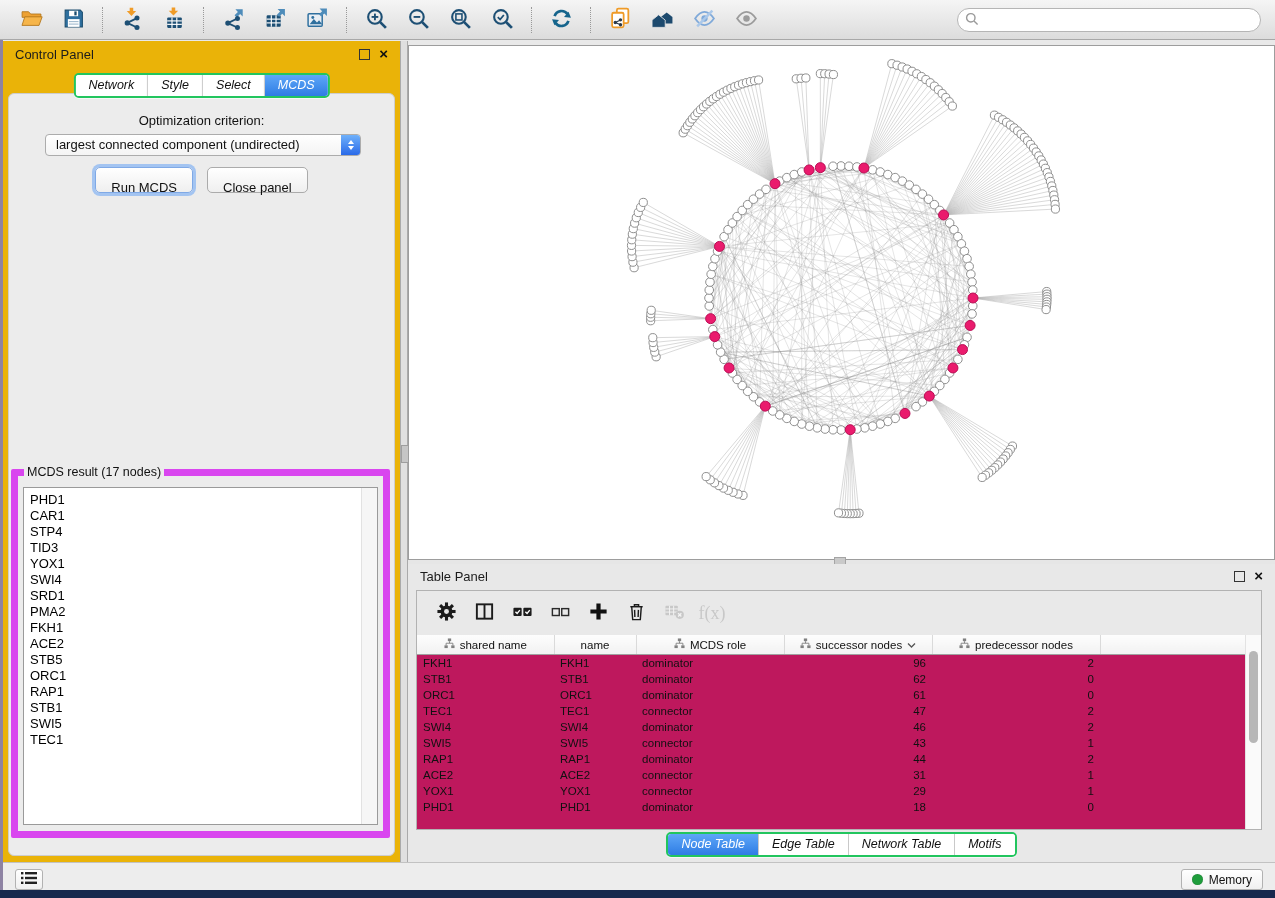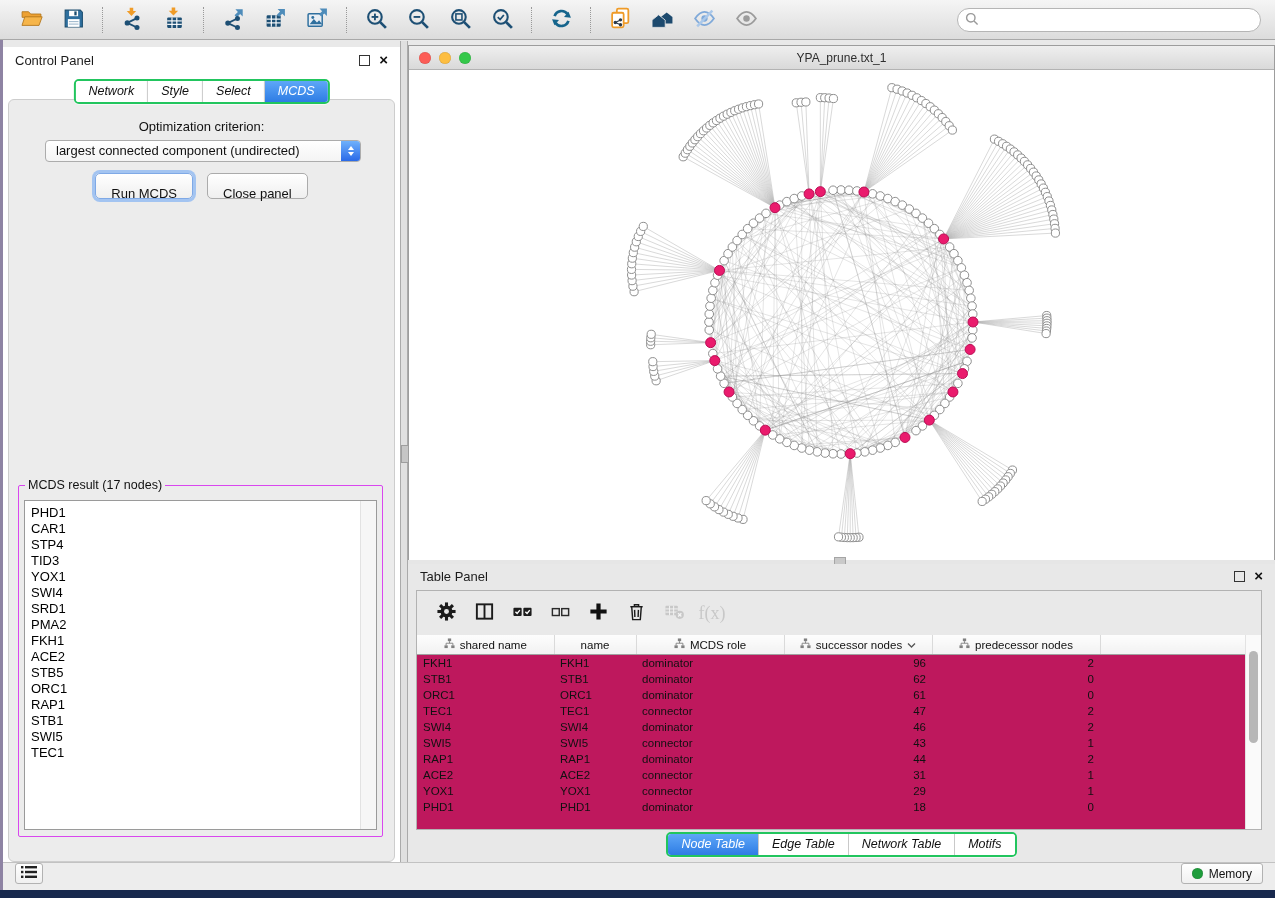--- a/index.html
+++ b/index.html
@@ -16,21 +16,21 @@
   .tb-btn svg{width:23px;height:23px;}
   .tb-sep{width:0;height:26px;border-left:1px dotted #999;margin:0 8px;}
   .search-wrap{margin-left:auto;margin-right:4px;position:relative;}
   .search-wrap input{width:268px;height:22px;border:1px solid #b5b5b5;border-radius:12px;
     background:#fff;padding:0 8px 0 26px;font-size:12px;outline:none;}
   .search-icon{position:absolute;left:8px;top:4px;}
   
   .left-strip{position:absolute;left:0;top:40px;width:3px;height:850px;background:#8e83a3;}
   .bottom-strip{position:absolute;left:0;top:890px;width:1275px;height:8px;background:#17284d;}
   
-  .control-panel{position:absolute;left:3px;top:47px;width:397px;height:821px;background:#ffffff;}
+  .control-panel{position:absolute;left:3px;top:41px;width:397px;height:821px;background:#eab308;}
   .panel-head{position:absolute;top:0;left:0;right:0;height:26px;display:flex;align-items:center;
     padding:0 12px;font-size:13px;color:#1c1c1c;}
   .win-icons{margin-left:auto;display:flex;align-items:center;gap:9px;}
   .win-float{width:9px;height:9px;border:1.5px solid #333;display:inline-block;}
   .win-close{font-size:15px;font-weight:700;color:#111;line-height:10px;}
   .inner-panel{position:absolute;left:5px;right:5px;top:52px;bottom:6px;background:#ececec;
     border:1px solid #cdcdcd;border-radius:6px;}
   .seg{display:flex;border:2px solid #22c55e;border-radius:5px;overflow:hidden;background:#fff;
     box-shadow:0 1px 0 rgba(255,255,255,.6);font-style:italic;}
   .seg-tab{padding:2px 13px;font-size:12.5px;color:#111;background:#fff;border-left:1px solid #c9c9c9;
@@ -46,22 +46,22 @@
     background:linear-gradient(#6fb1fb,#2a6ae8);display:flex;flex-direction:column;align-items:center;
     justify-content:center;gap:2px;}
   .tri-up{width:0;height:0;border-left:3.5px solid transparent;border-right:3.5px solid transparent;
     border-bottom:4px solid #fff;}
   .tri-dn{width:0;height:0;border-left:3.5px solid transparent;border-right:3.5px solid transparent;
     border-top:4px solid #fff;}
   .btn-row{position:absolute;top:126px;left:0;right:0;display:flex;justify-content:center;gap:14px;}
   .mac-btn{height:22px;padding:12px 15px;font-size:13px;color:#111;background:linear-gradient(#fff,#efefef);
     border:1px solid #ababab;border-radius:5px;}
   .mac-btn.focused{box-shadow:0 0 0 3px rgba(125,175,245,.65);border-color:#7fa9e6;}
-  fieldset.result{position:absolute;left:8px;right:10px;top:424px;bottom:24px;margin:7px;
-    border:1px solid #d946ef;border-radius:2px;padding:0;}
+  fieldset.result{position:absolute;left:8px;right:10px;top:424px;bottom:24px;margin:0;
+    border:7px solid #d946ef;border-radius:2px;padding:0;}
   fieldset.result legend{font-size:12.5px;color:#111;margin-left:6px;padding:0 3px;}
   .listbox{position:absolute;left:5px;right:5px;top:8px;bottom:6px;background:#fff;
     border:1px solid #9a9a9a;overflow:hidden;}
   .list-items{position:absolute;left:0;top:4px;right:16px;}
   .list-item{font-size:13px;line-height:16px;padding-left:6px;color:#000;white-space:nowrap;}
   .list-scroll{position:absolute;top:0;bottom:0;right:0;width:15px;background:#f6f6f6;border-left:1px solid #e2e2e2;}
   
   .v-splitter{position:absolute;left:400px;top:41px;width:8px;height:821px;background:#e0e0e0;
     border-left:1px solid #aaa;border-right:1px solid #aaa;box-sizing:border-box;}
   .v-handle{position:absolute;left:0px;top:404px;width:6px;height:16px;background:#c6c6c6;
@@ -94,21 +94,21 @@
     border-right:1px solid #dadada;border-bottom:1px solid #9f9f9f;padding:0 4px;white-space:nowrap;overflow:hidden;}
   table.node-table th .th-inner{display:flex;align-items:center;justify-content:center;gap:5px;}
   table.node-table td{height:16px;padding:0 6px;white-space:nowrap;overflow:hidden;}
   td.num3{text-align:right;padding-right:26px;}
   td.num4{text-align:right;padding-right:14px;}
   .tbl-scroll{position:absolute;top:44px;right:0;bottom:0;width:15px;background:#fafafa;border-left:1px solid #e3e3e3;}
   .tbl-thumb{position:absolute;top:16px;left:2.5px;width:9px;height:92px;background:#b7b7b7;border-radius:5px;}
   .tp-tabs{position:absolute;left:0;right:0;bottom:5px;display:flex;justify-content:center;}
   
   .status-bar{position:absolute;left:3px;right:0;top:862px;height:28px;background:#ededed;
-    border-top:1px solid #c2c2c2;display:flex;align-items:flex-start;padding:0 12px;box-sizing:border-box;}
+    border-top:1px solid #c2c2c2;display:flex;align-items:flex-end;padding:0 12px;box-sizing:border-box;}
   .sb-btn{width:28px;height:21px;background:linear-gradient(#fff,#f0f0f0);border:1px solid #b2b2b2;
     border-radius:3px;display:flex;align-items:center;justify-content:center;padding:0;}
   .memory-btn{margin-left:auto;height:21px;background:linear-gradient(#fff,#f0f0f0);
     border:1px solid #b2b2b2;border-radius:3px;display:flex;align-items:center;gap:6px;
     padding:0 10px;font-size:12px;color:#111;}
   .mem-dot{width:11px;height:11px;border-radius:50%;background:#1f9d3c;box-shadow:inset 0 0 1px rgba(0,0,0,.4);}
 </style>
 </head>
 <body>
 
@@ -324,28 +324,20 @@
       <div class="list-scroll"></div>
     </div>
   </fieldset>
 </div>
 
 <div class="v-splitter">
     <div class="v-handle"></div>
   </div>
 
 <div class="net-window">
-  <div class="net-title">
-    <span class="net-title-text">YPA_prune.txt_1</span>
-    <span class="lights" id="traffic-lights">
-        <span class="light" style="background: rgb(252, 93, 87);"></span>
-        <span class="light" style="background: rgb(253, 190, 65);"></span>
-        <span class="light" style="background: rgb(52, 200, 74);"></span>
-      </span>
-  </div>
   <svg id="net-canvas" width="865" height="490">
       <g stroke="#8c8c8c" stroke-opacity="0.32" stroke-width="0.7">
         <line x1="310.4933593442779" y1="200.4234910394158" x2="370.65654129022255" y2="368.8801953862237"></line>
         <line x1="310.4933593442779" y1="200.4234910394158" x2="471.27040310888685" y2="378.023154379128"></line>
         <line x1="310.4933593442779" y1="200.4234910394158" x2="319.0368720562089" y2="183.71140852854933"></line>
         <line x1="310.4933593442779" y1="200.4234910394158" x2="328.09178055960535" y2="333.40689118696764"></line>
         <line x1="310.4933593442779" y1="200.4234910394158" x2="540.6338702979626" y2="177.01545343148743"></line>
         <line x1="310.4933593442779" y1="200.4234910394158" x2="416.0891582062973" y2="383.0375713809431"></line>
         <line x1="310.4933593442779" y1="200.4234910394158" x2="563.0375713809431" y2="236.08915820629736"></line>
         <line x1="310.4933593442779" y1="200.4234910394158" x2="350.59310881303236" y2="355.90821944039465"></line>

